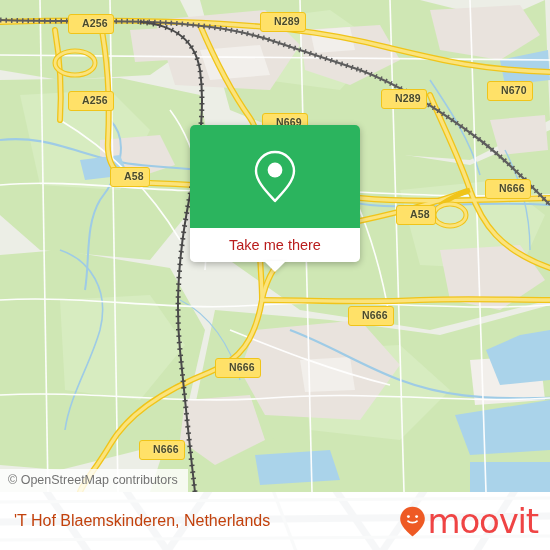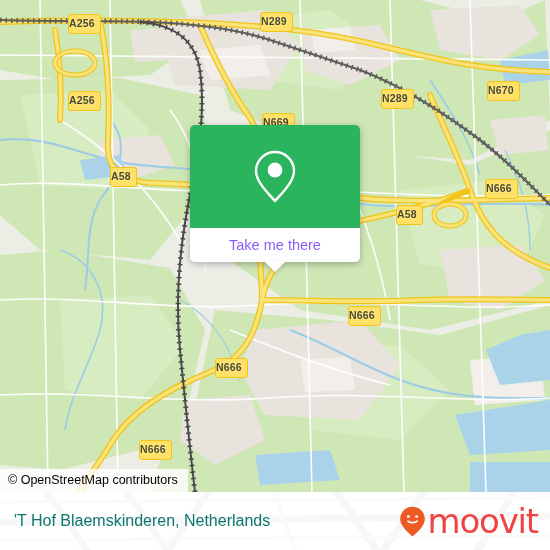--- a/index.html
+++ b/index.html
@@ -21,33 +21,33 @@
   
   .shield{
     position:absolute;
     background:#ffe168;
     border:1.6px solid #f0c419;
     border-radius:3px;
     color:#4a4a2a;
     font-weight:bold;
     font-size:10.5px;
     line-height:1;
-    padding:3px 5px 4px 0;
+    padding:3px 5px 4px 13px;
     letter-spacing:.2px;
     white-space:nowrap;
     font-family:"Liberation Sans", sans-serif;
     text-shadow:0 0 2px rgba(255,255,255,.55);
   }
 
   
   .attrib{
     position:absolute; left:0; bottom:0;
     background:rgba(255,255,255,.80);
     font-size:12.5px;
-    color:#000000;
+    color:#737373;
     padding:4px 10px 5px 8px;
     white-space:nowrap;
     font-family:"Liberation Sans", sans-serif;
   }
 
   
   .card{
     position:absolute;
     left:190px; top:125px;
     width:170px;
@@ -62,21 +62,21 @@
     border-radius:5px 5px 0 0;
     display:flex; align-items:center; justify-content:center;
   }
   .pin-icon{ width:48px; height:55px; display:block; }
   .card-btn{
     background:#ffffff;
     height:34px;
     border-radius:0 0 5px 5px;
     display:flex; align-items:center; justify-content:center;
     font-size:14.5px;
-    color:#8b5cf6;
+    color:#b91c1c;
     position:relative;
     cursor:pointer;
     font-family:"Liberation Sans", sans-serif;
   }
   .card-notch{
     position:absolute;
     left:50%; margin-left:-11px; bottom:-10px;
     width:0; height:0;
     border-left:11px solid transparent;
     border-right:11px solid transparent;
@@ -91,21 +91,21 @@
     background:#ffffff;
     overflow:hidden;
   }
   .footer-wm{
     position:absolute; left:0; top:0; width:550px; height:58px; opacity:.45;
   }
   .footer-title{
     position:absolute; left:14px; top:50%;
     transform:translateY(-50%);
     font-size:16px;
-    color:#0f766e;
+    color:#c2410c;
     white-space:nowrap;
     z-index:2;
     font-family:"Liberation Sans", sans-serif;
   }
   .brand{
     position:absolute; right:12px; top:50%;
     transform:translateY(-50%);
     display:flex; align-items:center; gap:2px;
     z-index:2;
   }

